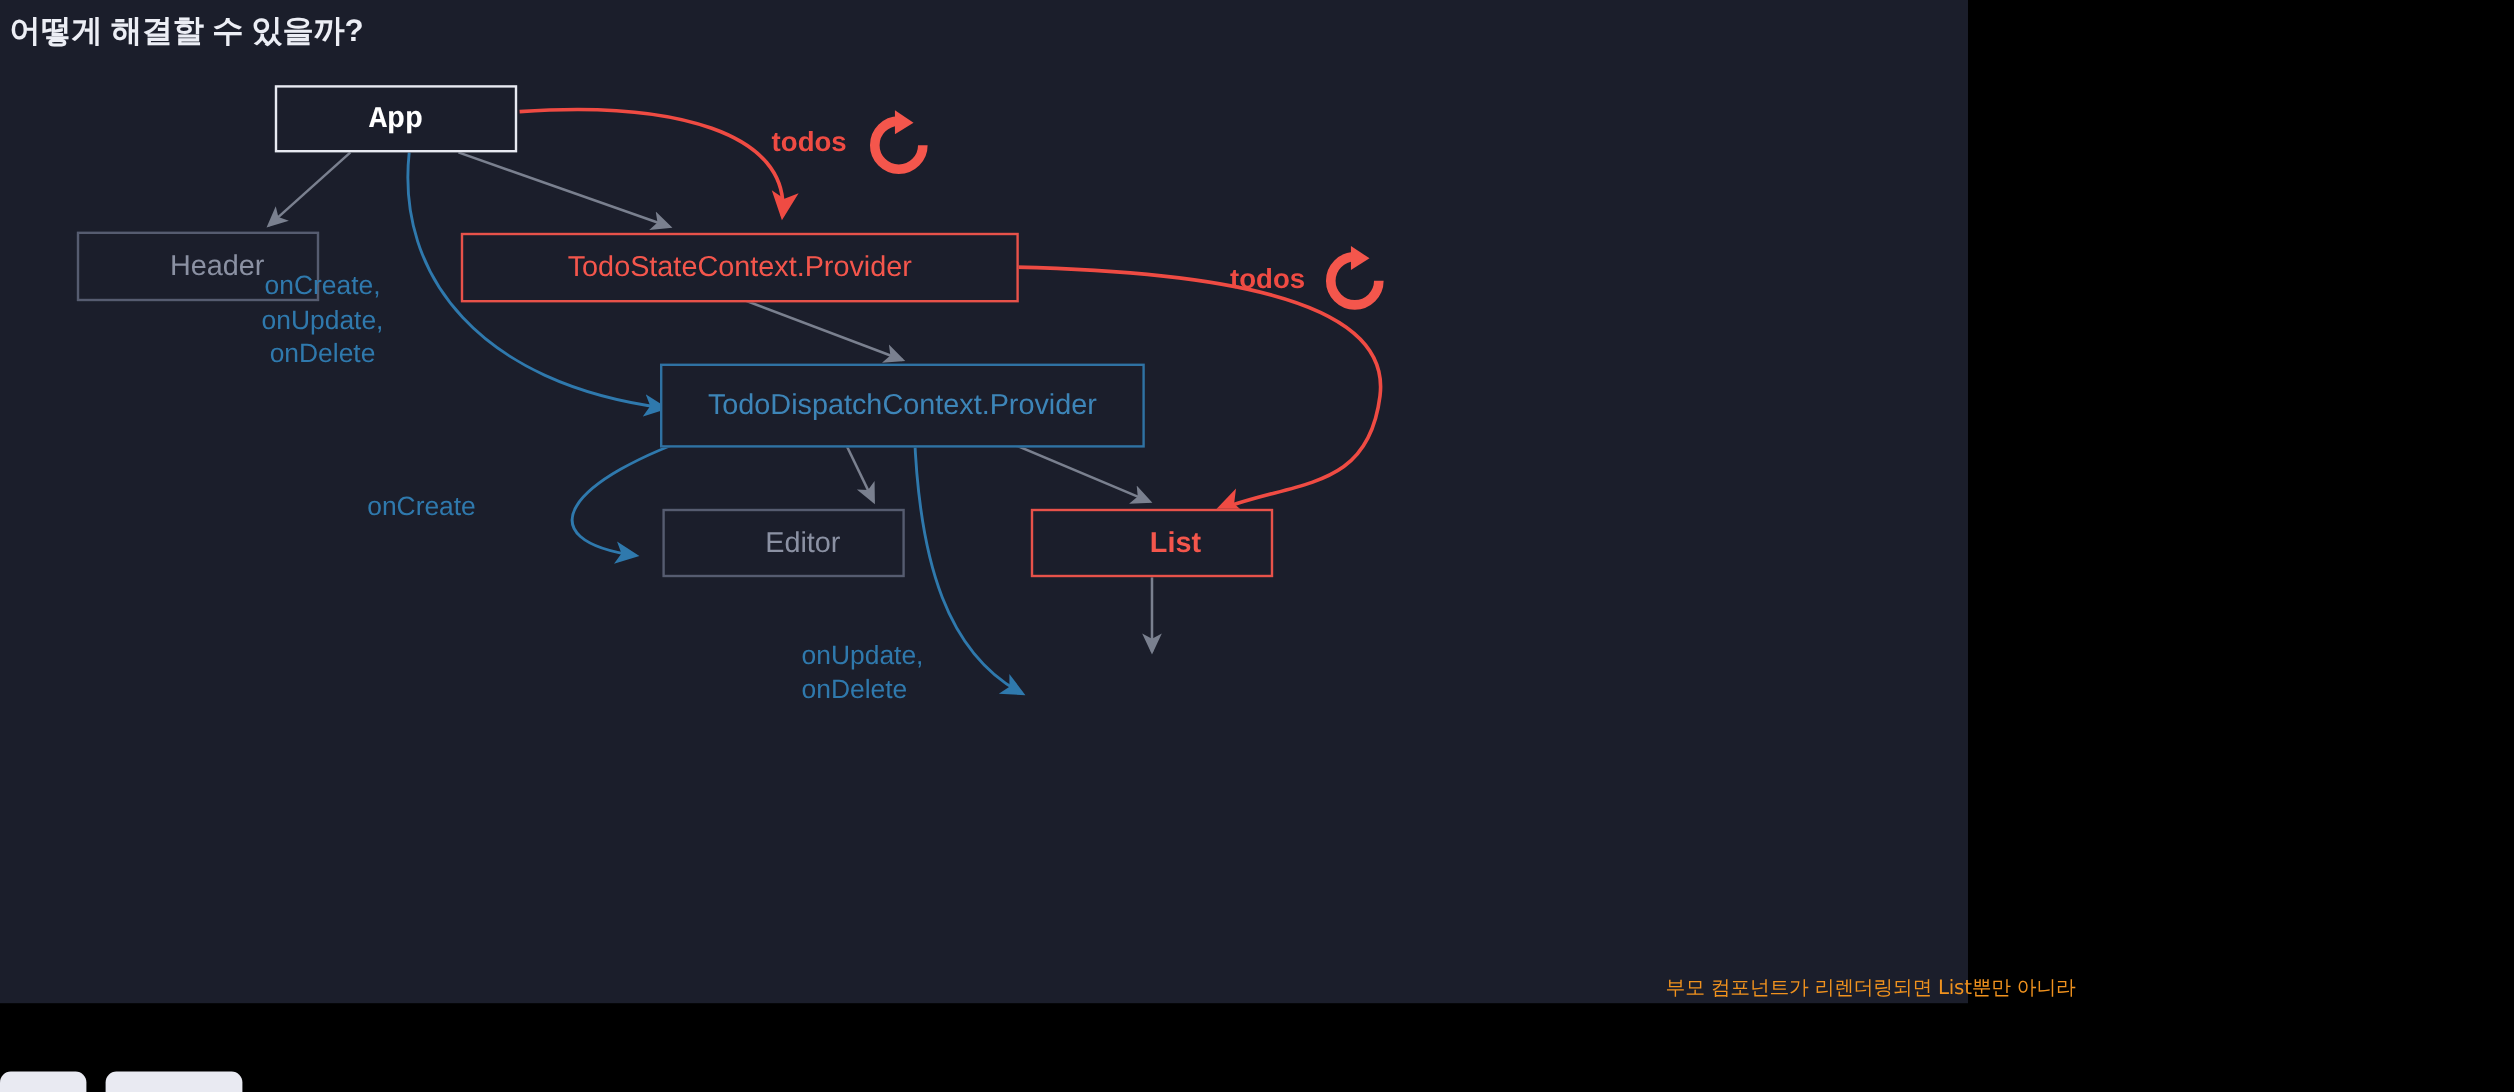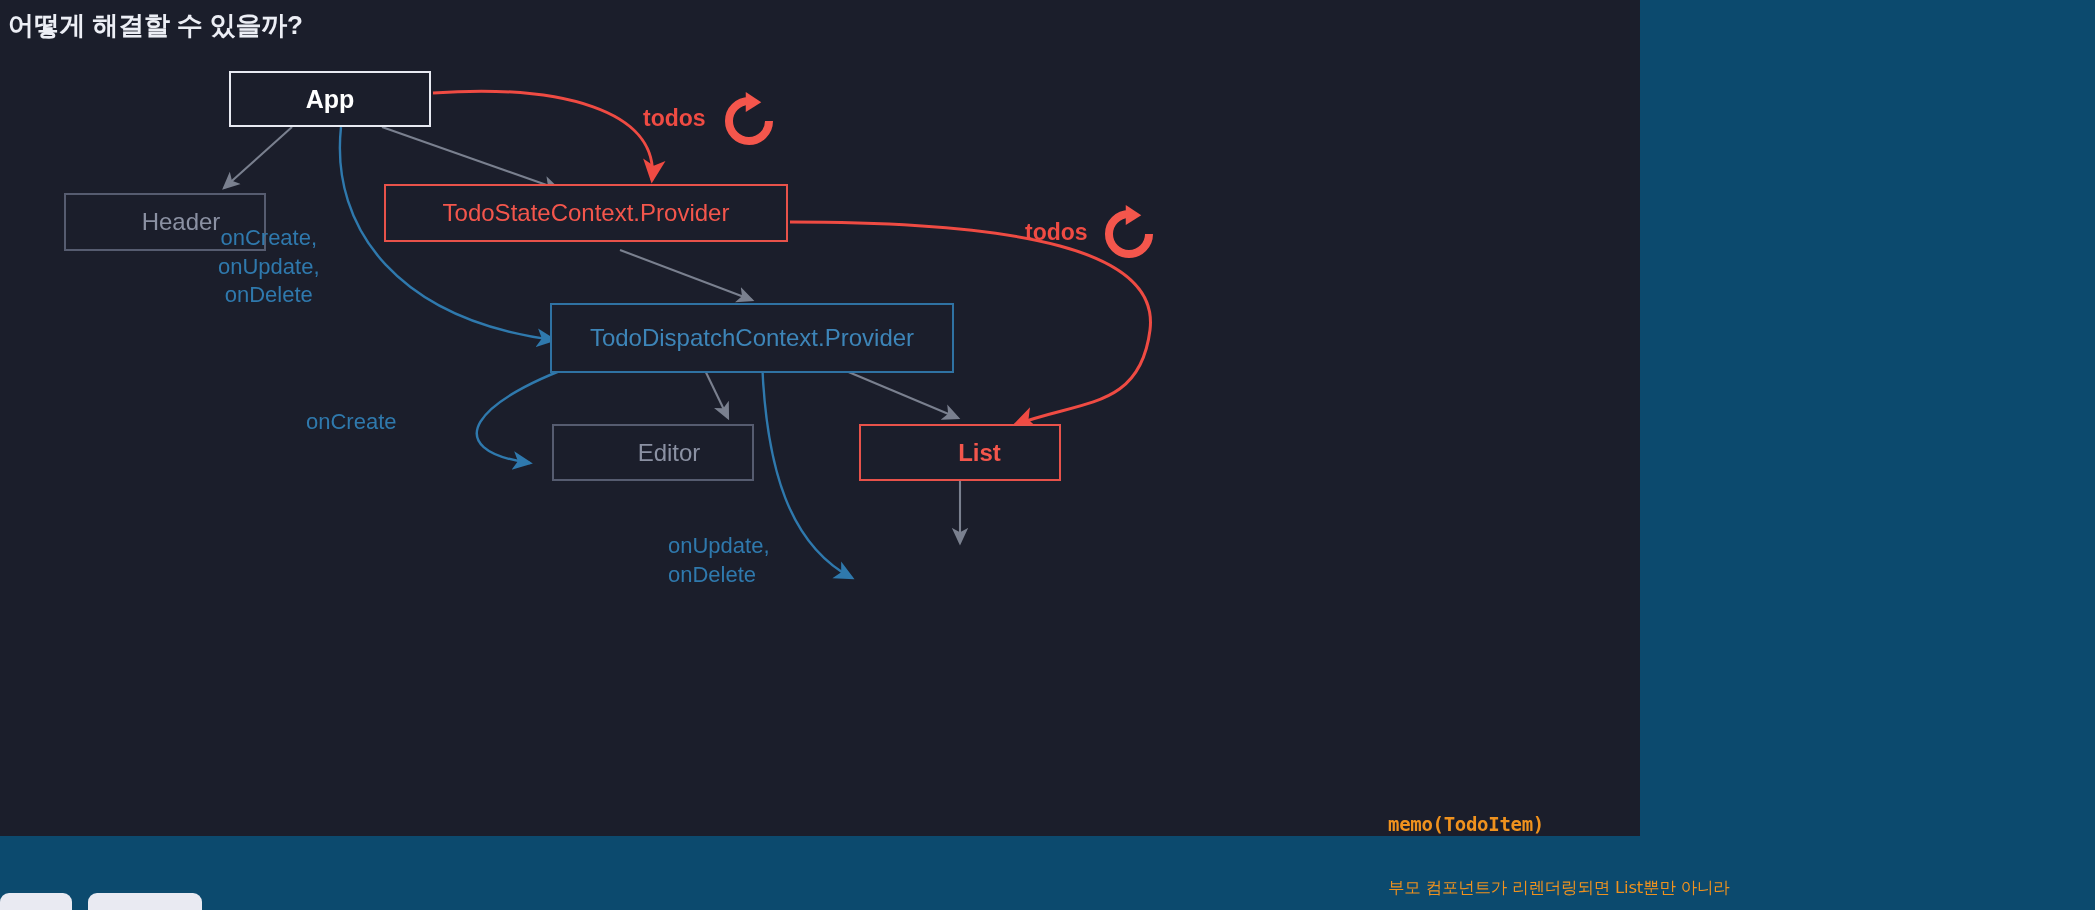--- a/index.html
+++ b/index.html
@@ -9,21 +9,21 @@
     background: #ffffff;
     width: 2095px;
     height: 910px;
     overflow: hidden;
     font-family: "Liberation Sans", sans-serif;
   }
   #root {
     position: relative;
     width: 2095px;
     height: 910px;
-    background: #0c4a6e;
+    background: #000000;
   }
   
   .slide-panel {
     position: absolute;
     left: 0;
     top: 0;
     width: 1640px;
     height: 836px;
     background: #1b1e2b;
     overflow: visible;
@@ -153,29 +153,29 @@
 
       <line x1="820" y1="360" x2="958" y2="418" stroke="#7a808f" stroke-width="2.1" marker-end="url(#ah-gray)"></line>
 
       <path d="M590,360 C470,400 438,450 530,463" fill="none" stroke="#2f79ad" stroke-width="2.4" marker-end="url(#ah-blue)"></path>
 
       <path d="M762,360 C766,470 790,545 852,578" fill="none" stroke="#2f79ad" stroke-width="2.4" marker-end="url(#ah-blue)"></path>
 
       <line x1="960" y1="481" x2="960" y2="543" stroke="#7a808f" stroke-width="2.1" marker-end="url(#ah-gray)"></line>
     </svg>
 
-    <div class="node tone-white" style="left:229px; top:71px; width:202px; height:56px;">
+    <div class="node tone-white" style="left:229px; top:71px; width:202px; height:56px;font-family:Liberation Mono, monospace;">
       <span class="node-label" style="font-size:25px;">App</span>
     </div>
 
     <div class="node tone-dim" style="left:64px; top:193px; width:202px; height:58px;">
       <span class="node-label" style="font-size:24px;">Header</span>
     </div>
 
-    <div class="node tone-redtxt" style="left:384px; top:184px; width:404px; height:58px;">
+    <div class="node tone-redtxt" style="left:384px; top:194px; width:465px; height:58px;">
       <span class="node-label" style="font-size:24px;">TodoStateContext.Provider</span>
     </div>
 
     <div class="node tone-blue" style="left:550px; top:303px; width:404px; height:70px;">
       <span class="node-label" style="font-size:24px;">TodoDispatchContext.Provider</span>
     </div>
 
     <div class="node tone-dim" style="left:552px; top:424px; width:202px; height:57px;">
       <span class="node-label" style="font-size:24px;">Editor</span>
     </div>
@@ -208,21 +208,20 @@
     <div class="rerender-icon" style="left:1098px; top:203px;">
       <svg width="62" height="62" viewBox="0 0 48 48">
         <path d="M24 8.5 A15.5 15.5 0 1 0 39.5 24" fill="none" stroke="#f4564c" stroke-width="6.2" stroke-linecap="butt"></path>
         <path d="M21.5 1.5 L33.5 9.5 L21.5 17" fill="#f4564c"></path>
       </svg>
     </div>
 
   </div>
 
   <div class="annotation" style="left:1388px; top:773px;">
-    <span class="anno-head">memo(TodoItem)</span>
     <span class="anno-line">부모 컴포넌트가 리렌더링되면 List뿐만 아니라</span>
     
     
   </div>
 
   <div class="pill" style="left:0px; top:893px; width:72px; height:34px;"></div>
   <div class="pill" style="left:88px; top:893px; width:114px; height:34px;"></div>
 
 </div>
 

